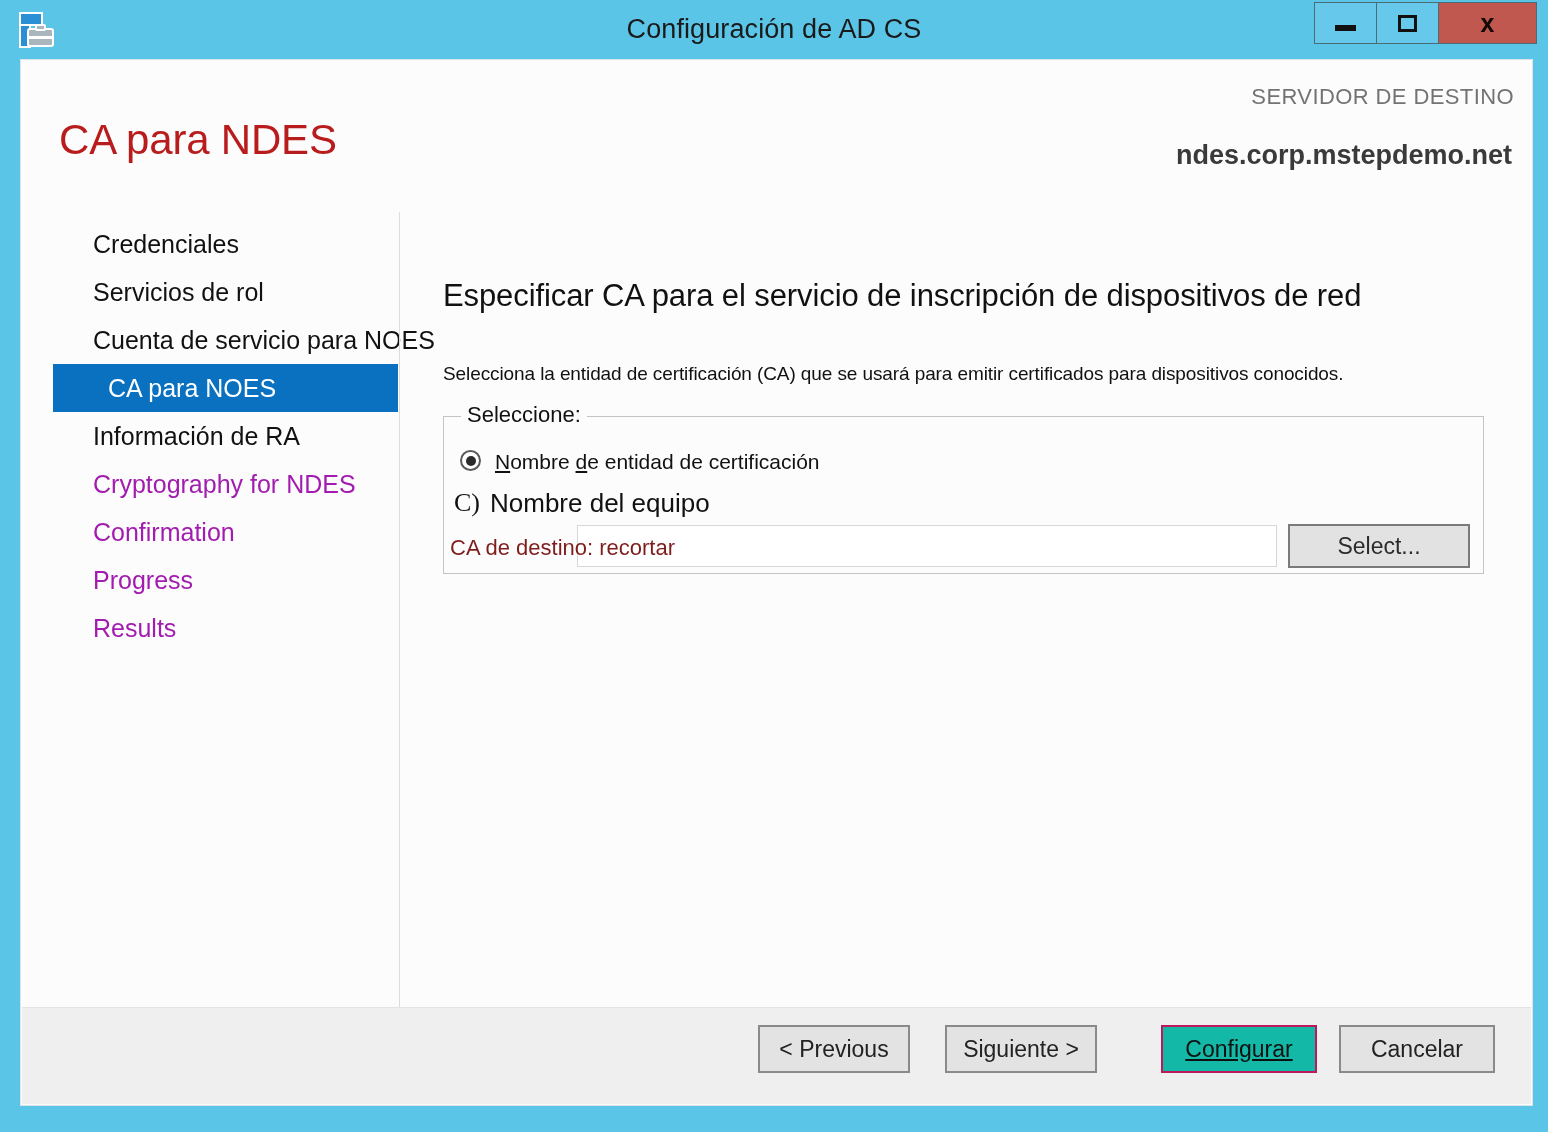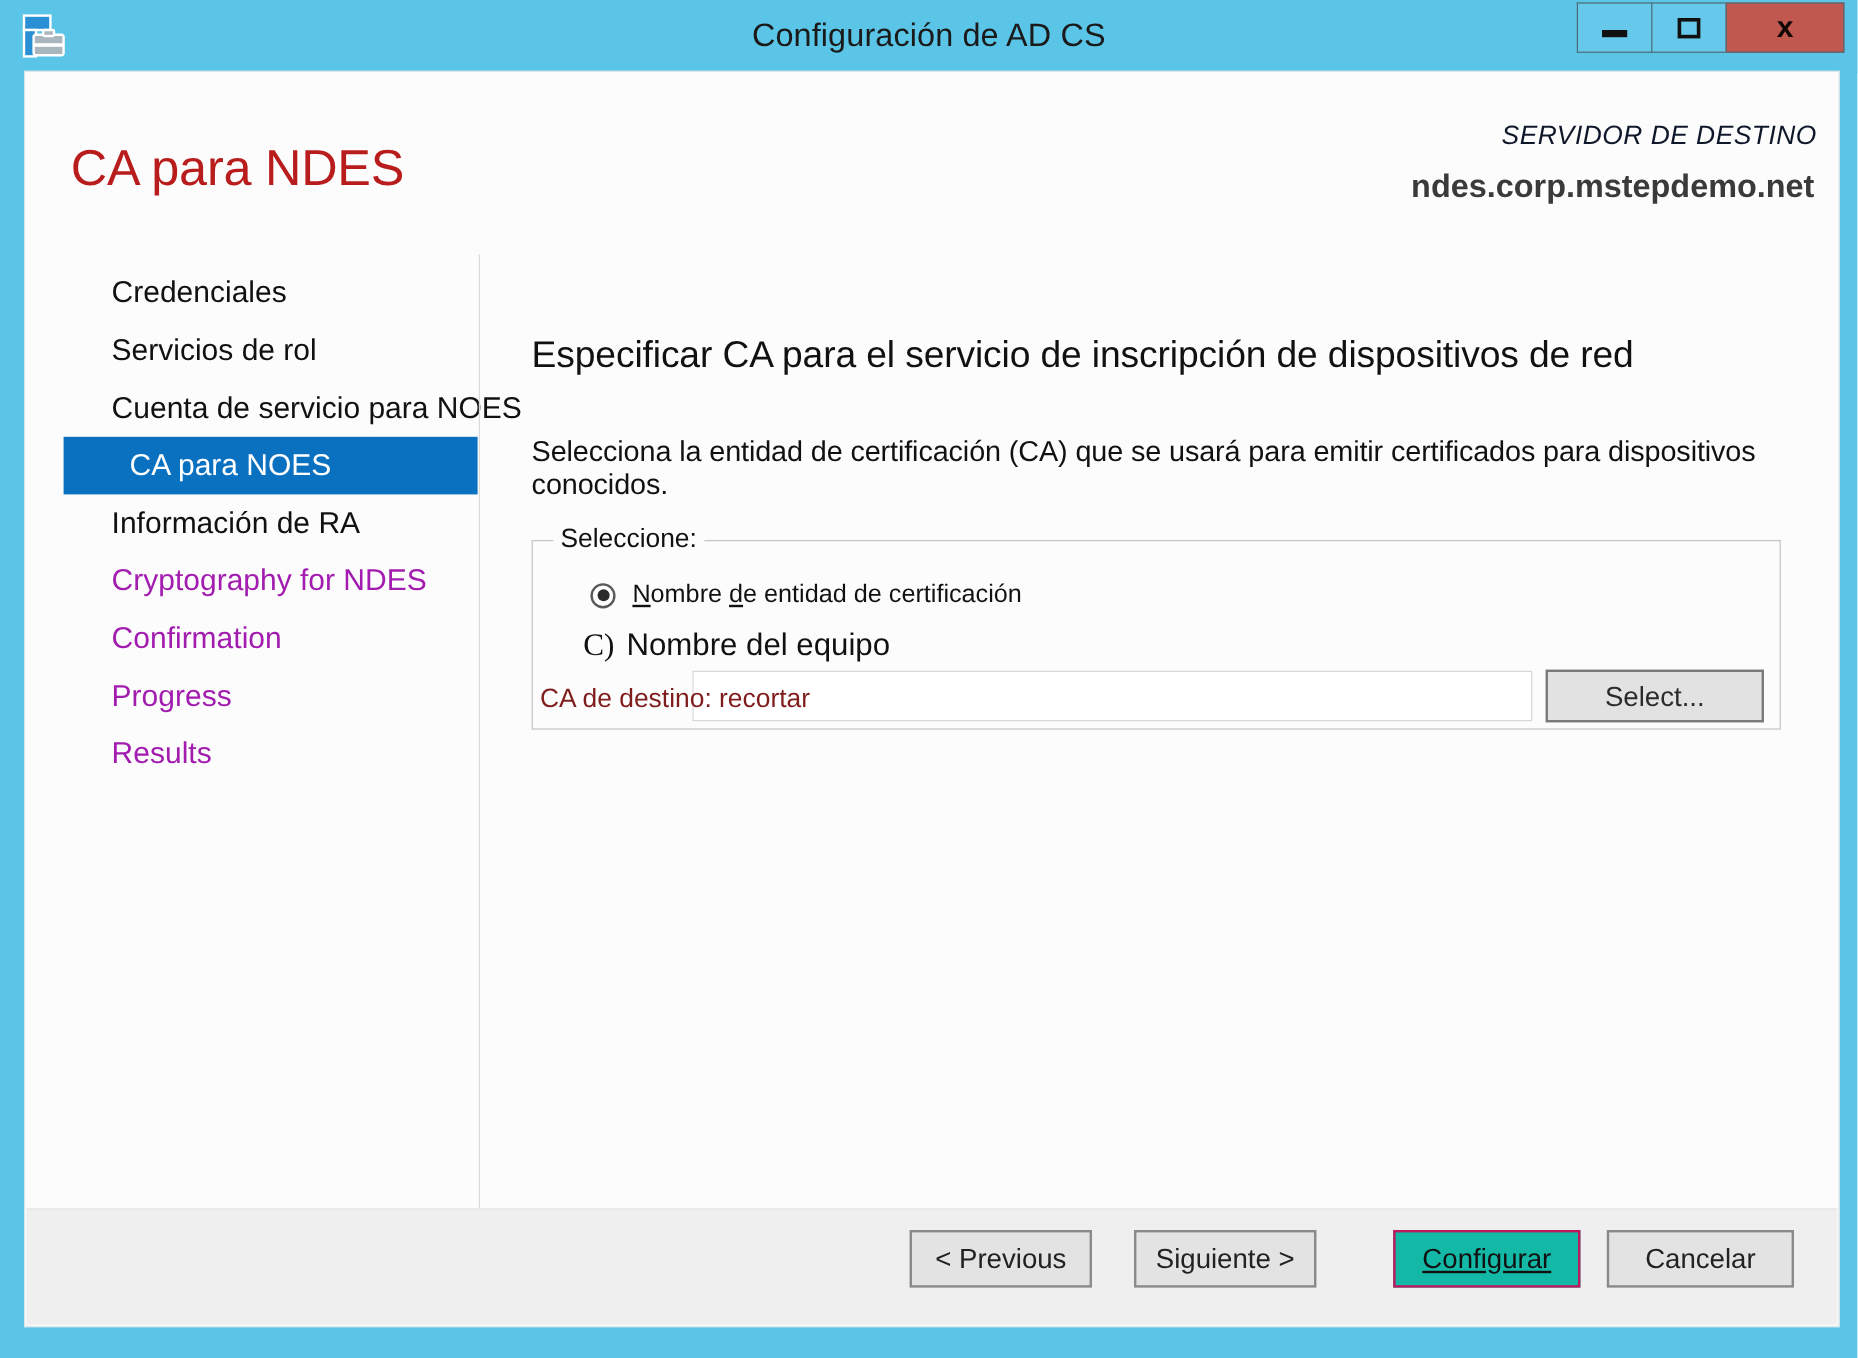--- a/index.html
+++ b/index.html
@@ -95,25 +95,24 @@
     left: 38px;
     top: 56px;
     font-size: 42px;
     color: #b91c1c;
     font-weight: normal;
     letter-spacing: -0.2px;
   }
   .target-server-label {
     position: absolute;
     right: 18px;
-    top: 40px;
+    top: 24px;
     font-size: 22px;
-    color: #0f172a;
+    color: #737373;
     letter-spacing: 0.4px;
-    font-style: italic;
   }
   .target-server-name {
     position: absolute;
     right: 20px;
     top: 80px;
     font-size: 27px;
     color: #3a3a3a;
     font-weight: bold;
   }
 
@@ -160,21 +159,21 @@
   }
   .content-heading {
     font-size: 31px;
     color: #111;
     font-weight: normal;
     margin: 0;
     padding-top: 58px;
     letter-spacing: -0.1px;
   }
   .content-desc {
-    font-size: 24px;
+    font-size: 19px;
     color: #111;
     margin-top: 49px;
     letter-spacing: -0.1px;
   }
 
   
   .groupbox {
     position: relative;
     margin-top: 31px;
     width: 1041px;
@@ -188,22 +187,20 @@
     top: -15px;
     background: #fcfcfc;
     padding: 0 6px;
     font-size: 22px;
     color: #111;
   }
 
   .radio-row {
     position: absolute;
     display: flex;
-    align-items: center;
-    margin-left: 32px;
   }
   .radio-row.r1 { left: 16px; top: 33px; }
   .radio-row.r2 { left: 10px; top: 71px; }
 
   .radio-outer {
     width: 21px; height: 21px;
     border-radius: 50%;
     border: 2px solid #595959;
     box-sizing: border-box;
     display: flex;

